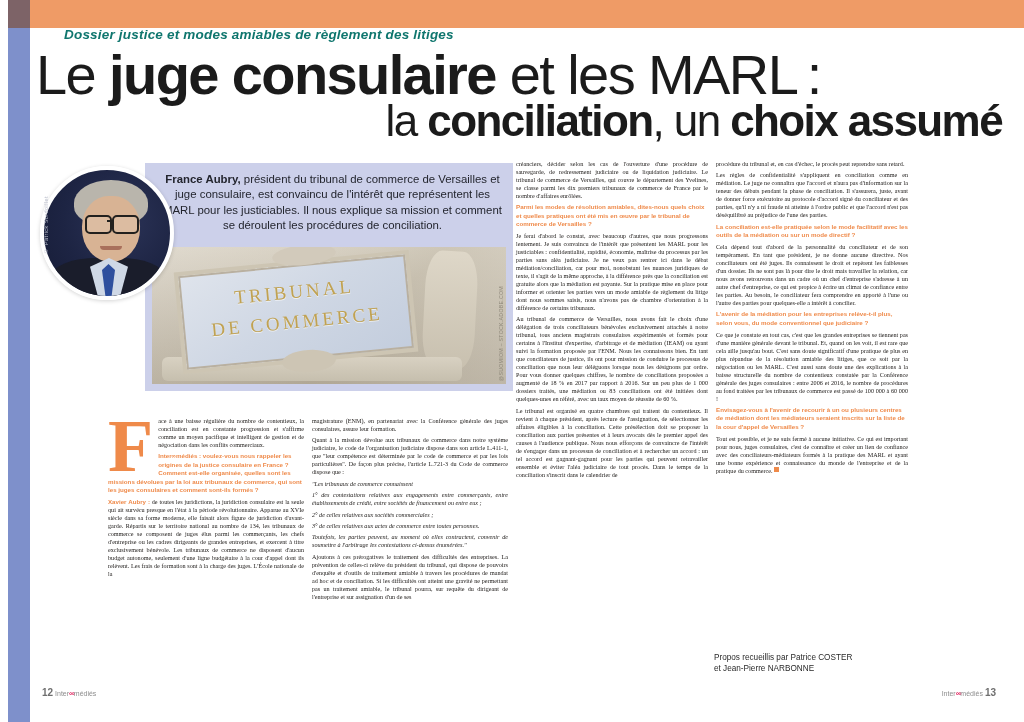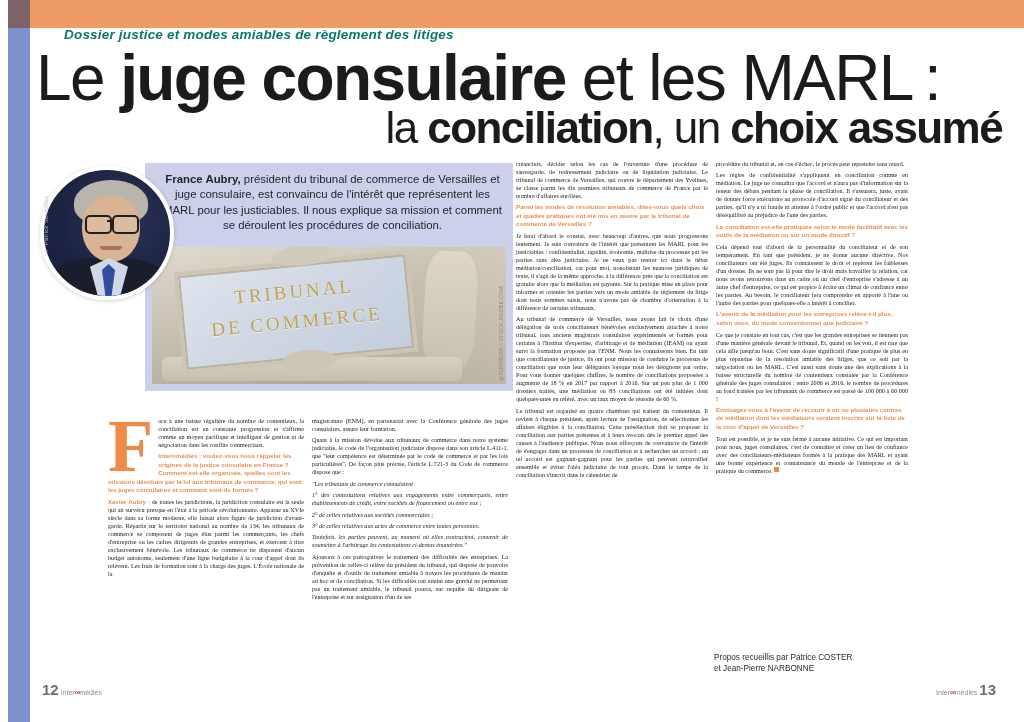--- a/index.html
+++ b/index.html
@@ -28,21 +28,21 @@
   }
 
   
   .headline{
     position:absolute;left:36px;top:48px;width:970px;
     font-family:"Liberation Sans", sans-serif;
     line-height:.96;color:#1b1b1b;
     letter-spacing:-1.6px;
   }
   .hl-line{white-space:nowrap;}
-  .hl1{font-size:64px;}
+  .hl1{font-size:56px;}
   .hl2{font-size:44px;text-align:right;padding-right:4px;margin-top:-2px;}
   .hl-light{font-weight:normal;}
   .hl-bold{font-weight:bold;}
 
   
   .intro-box{
     position:absolute;left:145px;top:163px;width:368px;height:228px;
     background:#ccd0ea;
   }
   .intro-text{
@@ -157,21 +157,21 @@
   .endmark{display:inline-block;width:5px;height:5px;background:#ef8a4a;vertical-align:1px;}
 
   
   .footer{
     position:absolute;bottom:24px;
     font-family:"Liberation Sans", sans-serif;
     font-size:7px;color:#8e8e8e;white-space:nowrap;
   }
   .footer-left{left:42px;}
   .footer-right{right:28px;}
-  .pg{font-weight:bold;font-size:15px;color:#6f6f6f;margin-top:27px;}
+  .pg{font-weight:bold;font-size:10px;color:#6f6f6f;margin-top:27px;}
   .inf{color:#e0245e;font-weight:bold;font-size:8px;letter-spacing:-1px;}
 </style>
 </head>
 <body>
 
 <div class="page">
 
   <div class="left-bar"></div>
   <div class="left-bar-top"></div>
   <div class="top-banner"></div>

